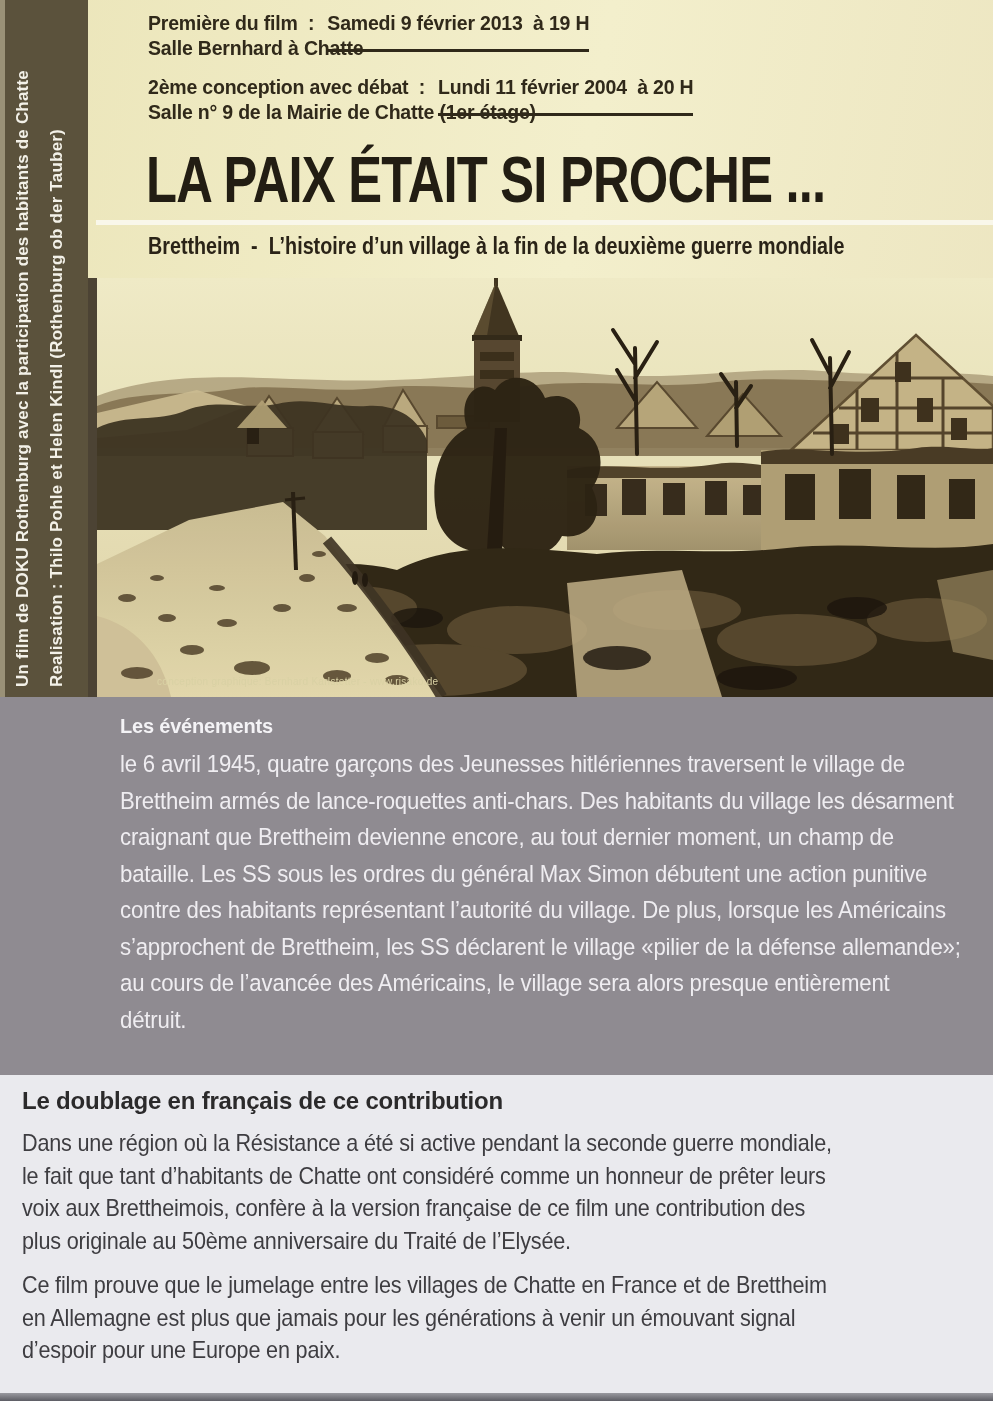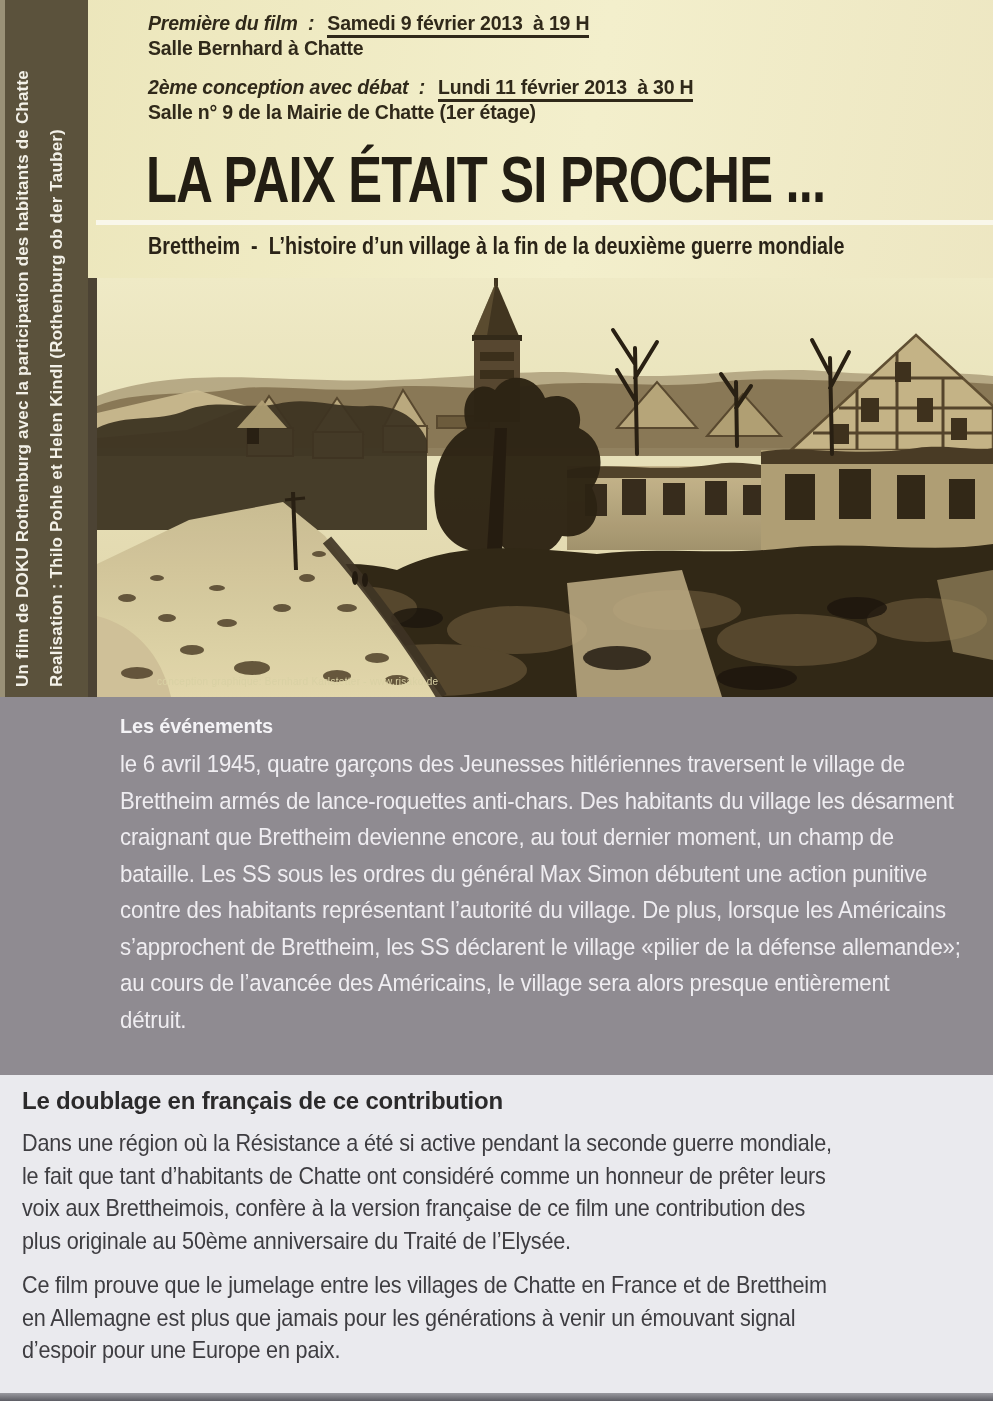--- a/index.html
+++ b/index.html
@@ -15,22 +15,22 @@
   .vtext{
     position:absolute;bottom:10px;writing-mode:vertical-rl;transform:rotate(180deg);
     white-space:nowrap;color:#f3f1e8;font-weight:bold;font-size:17px;letter-spacing:.2px;
   }
   .v1{left:13px;} .v2{left:47px;}
 
   .sched{position:absolute;left:148px;top:11px;color:#30291a;font-weight:bold;
          font-size:19.5px;letter-spacing:-.2px;}
   .sched p{margin:0;line-height:24.5px;white-space:pre;}
   .sched .gap{height:15px;}
-  .sched .lbl{margin-right:13px;font-style:italic;}
-  .sched .und{border-bottom:3px solid #30291a;padding-bottom:1px;}
+  .sched .lbl{margin-right:13px;}
+  .sched .und{border-bottom:3px solid #30291a;padding-bottom:15px;}
 
   .title{position:absolute;left:146px;top:142px;margin:0;font-size:65px;font-weight:bold;
          letter-spacing:-1px;color:#221d13;white-space:pre;
          transform:scaleX(.78);transform-origin:left top;}
   .title-rule{position:absolute;left:96px;top:220px;width:897px;height:5px;background:#f9f7ea;}
   .subtitle{position:absolute;left:148px;top:233px;margin:0;font-size:23.5px;font-weight:bold;
             color:#2a2317;white-space:pre;transform:scaleX(.84);transform-origin:left top;}
 
   
   .photo{position:absolute;left:88px;top:278px;width:905px;height:419px;margin:0;
@@ -63,21 +63,21 @@
     <aside class="sidebar">
       <span class="vtext v1">Un film de DOKU Rothenburg avec la participation des habitants de Chatte</span>
       <span class="vtext v2">Realisation : Thilo Pohle et Helen Kindl (Rothenburg ob der Tauber)</span>
       <span class="edge-strip"></span>
     </aside>
 
     <div class="sched">
       <p><span class="lbl">Première du film  :</span><span class="und">Samedi 9 février 2013  à 19 H</span></p>
       <p>Salle Bernhard à Chatte</p>
       <div class="gap"></div>
-      <p><span class="lbl">2ème conception avec débat  :</span><span class="und">Lundi 11 février 2013  à 30 H</span></p>
+      <p><span class="lbl">2ème conception avec débat  :</span><span class="und">Lundi 11 février 2004  à 20 H</span></p>
       <p>Salle n° 9 de la Mairie de Chatte (1er étage)</p>
     </div>
 
     <h1 class="title">LA PAIX ÉTAIT SI PROCHE ...</h1>
     <div class="title-rule"></div>
     <h2 class="subtitle">Brettheim  -  L’histoire d’un village à la fin de la deuxième guerre mondiale</h2>
 
     <figure class="photo">
       <svg viewBox="0 0 896 419" xmlns="http://www.w3.org/2000/svg">
         <defs>

